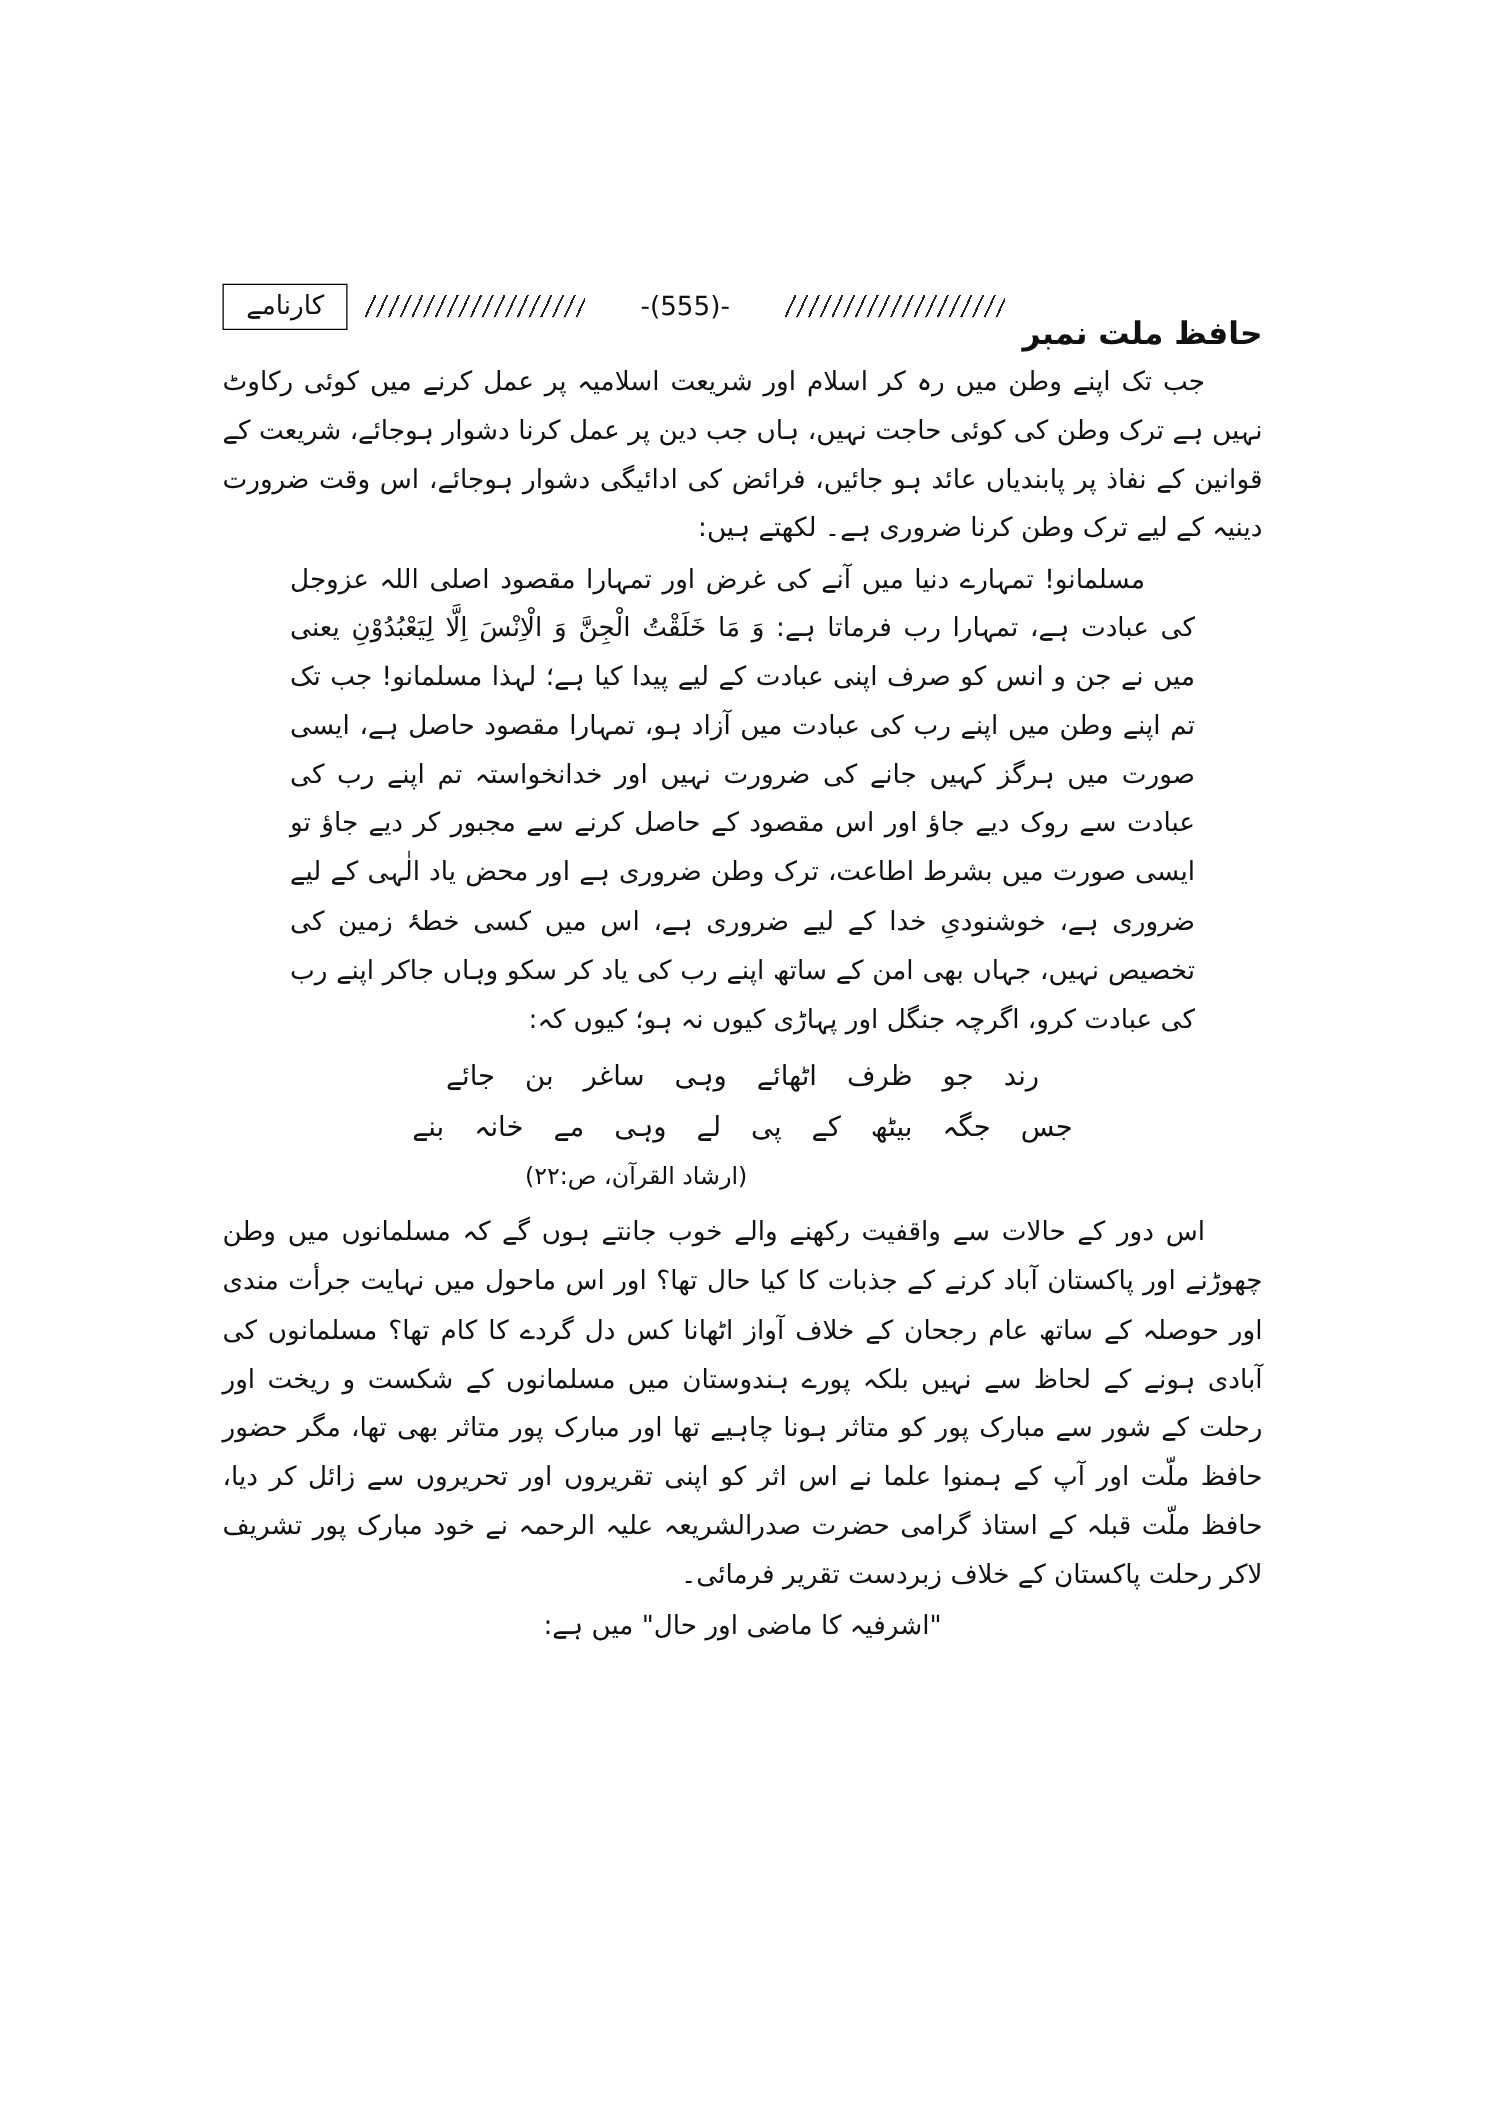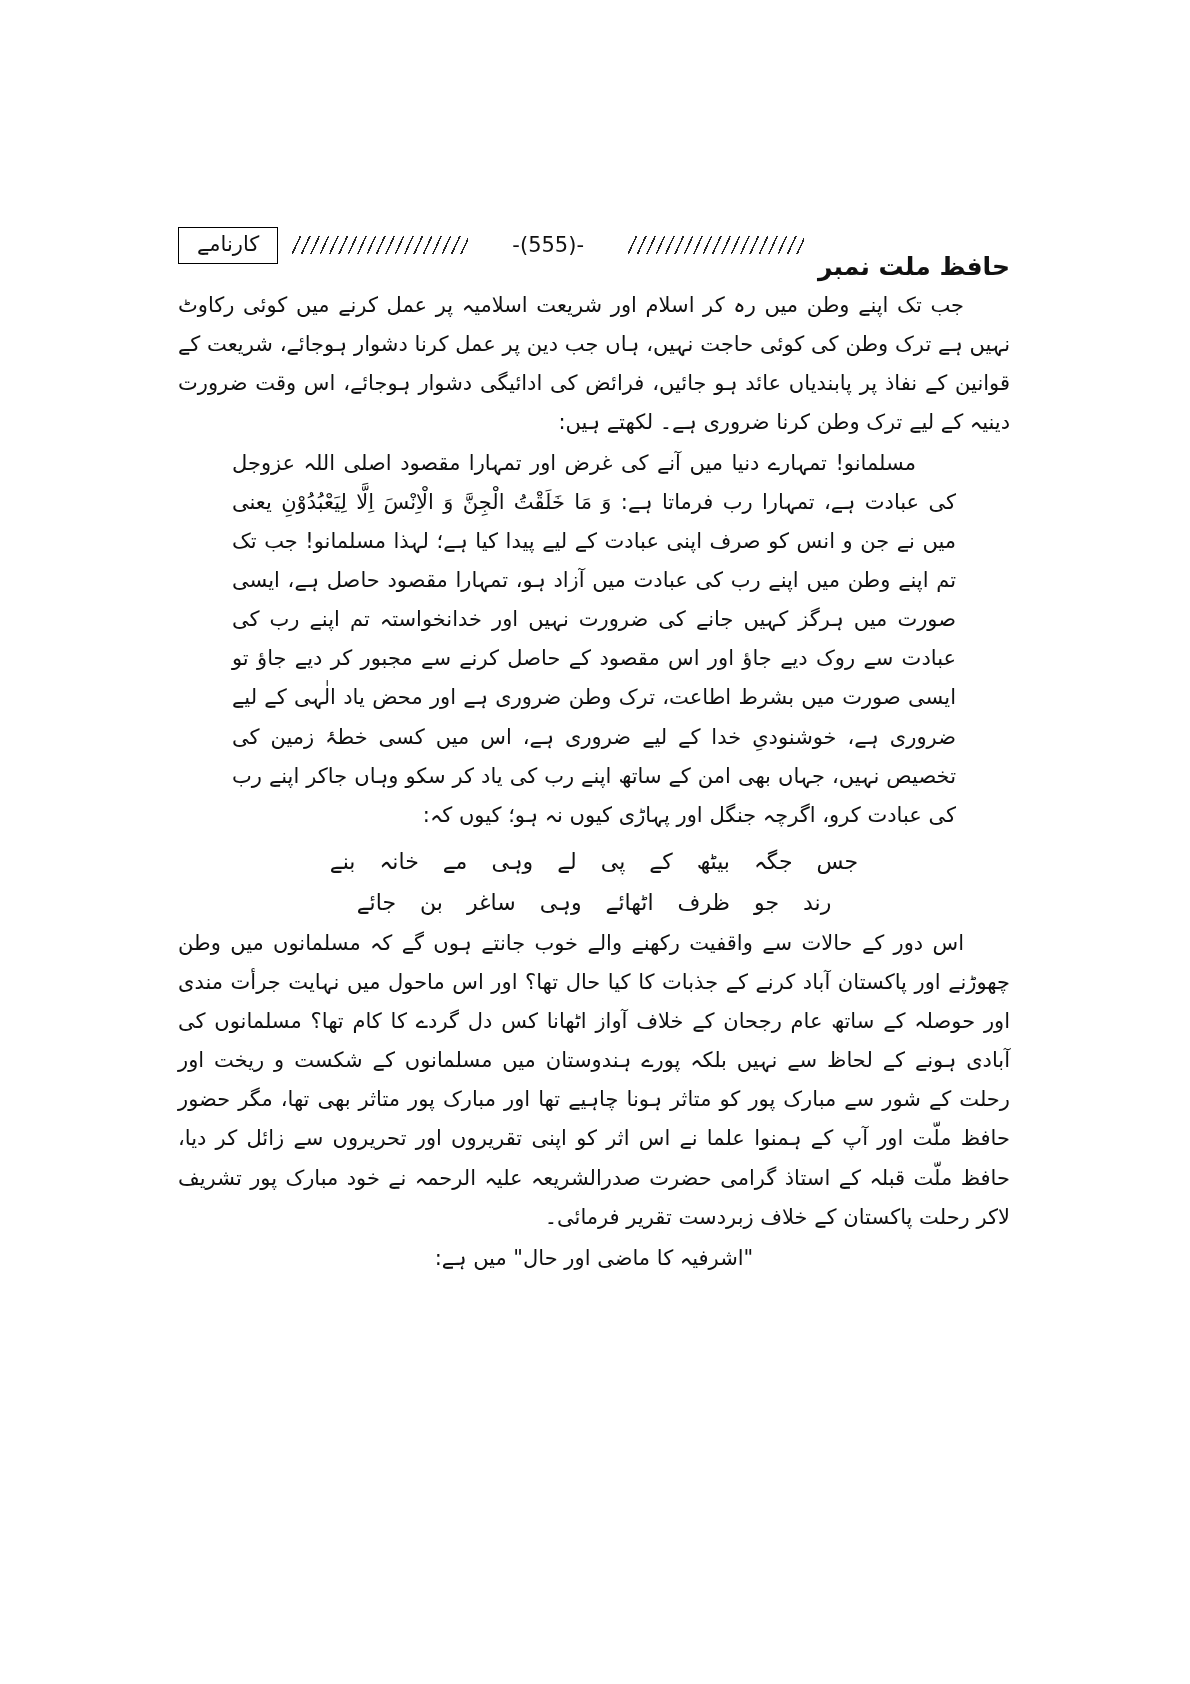--- a/index.html
+++ b/index.html
@@ -109,24 +109,25 @@
       <span class="header-title">حافظ ملت نمبر</span>
     </header>
 
     <main class="body-text">
 
       <p class="para">جب تک اپنے وطن میں رہ کر اسلام اور شریعت اسلامیہ پر عمل کرنے میں کوئی رکاوٹ نہیں ہے ترک وطن کی کوئی حاجت نہیں، ہاں جب دین پر عمل کرنا دشوار ہوجائے، شریعت کے قوانین کے نفاذ پر پابندیاں عائد ہو جائیں، فرائض کی ادائیگی دشوار ہوجائے، اس وقت ضرورت دینیہ کے لیے ترک وطن کرنا ضروری ہے۔ لکھتے ہیں:</p>
 
       <p class="quote-block">مسلمانو! تمہارے دنیا میں آنے کی غرض اور تمہارا مقصود اصلی اللہ عزوجل کی عبادت ہے، تمہارا رب فرماتا ہے: وَ مَا خَلَقْتُ الْجِنَّ وَ الْاِنْسَ اِلَّا لِیَعْبُدُوْنِ یعنی میں نے جن و انس کو صرف اپنی عبادت کے لیے پیدا کیا ہے؛ لہذا مسلمانو! جب تک تم اپنے وطن میں اپنے رب کی عبادت میں آزاد ہو، تمہارا مقصود حاصل ہے، ایسی صورت میں ہرگز کہیں جانے کی ضرورت نہیں اور خدانخواستہ تم اپنے رب کی عبادت سے روک دیے جاؤ اور اس مقصود کے حاصل کرنے سے مجبور کر دیے جاؤ تو ایسی صورت میں بشرط اطاعت، ترک وطن ضروری ہے اور محض یاد الٰہی کے لیے ضروری ہے، خوشنودیِ خدا کے لیے ضروری ہے، اس میں کسی خطۂ زمین کی تخصیص نہیں، جہاں بھی امن کے ساتھ اپنے رب کی یاد کر سکو وہاں جاکر اپنے رب کی عبادت کرو، اگرچہ جنگل اور پہاڑی کیوں نہ ہو؛ کیوں کہ:</p>
 
       <div class="couplet">
+        <div class="couplet-line">رند جو ظرف اٹھائے وہی ساغر بن جائے</div>
         <div class="couplet-line">جس جگہ بیٹھ کے پی لے وہی مے خانہ بنے</div>
-        <div class="couplet-line">رند جو ظرف اٹھائے وہی ساغر بن جائے</div>
       </div>
 
+      <div class="citation">(ارشاد القرآن، ص:۲۲)</div>
 
       <p class="para">اس دور کے حالات سے واقفیت رکھنے والے خوب جانتے ہوں گے کہ مسلمانوں میں وطن چھوڑنے اور پاکستان آباد کرنے کے جذبات کا کیا حال تھا؟ اور اس ماحول میں نہایت جرأت مندی اور حوصلہ کے ساتھ عام رجحان کے خلاف آواز اٹھانا کس دل گردے کا کام تھا؟ مسلمانوں کی آبادی ہونے کے لحاظ سے نہیں بلکہ پورے ہندوستان میں مسلمانوں کے شکست و ریخت اور رحلت کے شور سے مبارک پور کو متاثر ہونا چاہیے تھا اور مبارک پور متاثر بھی تھا، مگر حضور حافظ ملّت اور آپ کے ہمنوا علما نے اس اثر کو اپنی تقریروں اور تحریروں سے زائل کر دیا، حافظ ملّت قبلہ کے استاذ گرامی حضرت صدرالشریعہ علیہ الرحمہ نے خود مبارک پور تشریف لاکر رحلت پاکستان کے خلاف زبردست تقریر فرمائی۔</p>
 
       <p class="closing-line">"اشرفیہ کا ماضی اور حال" میں ہے:</p>
 
     </main>
   </div>
 </div>
 
 </body></html>

